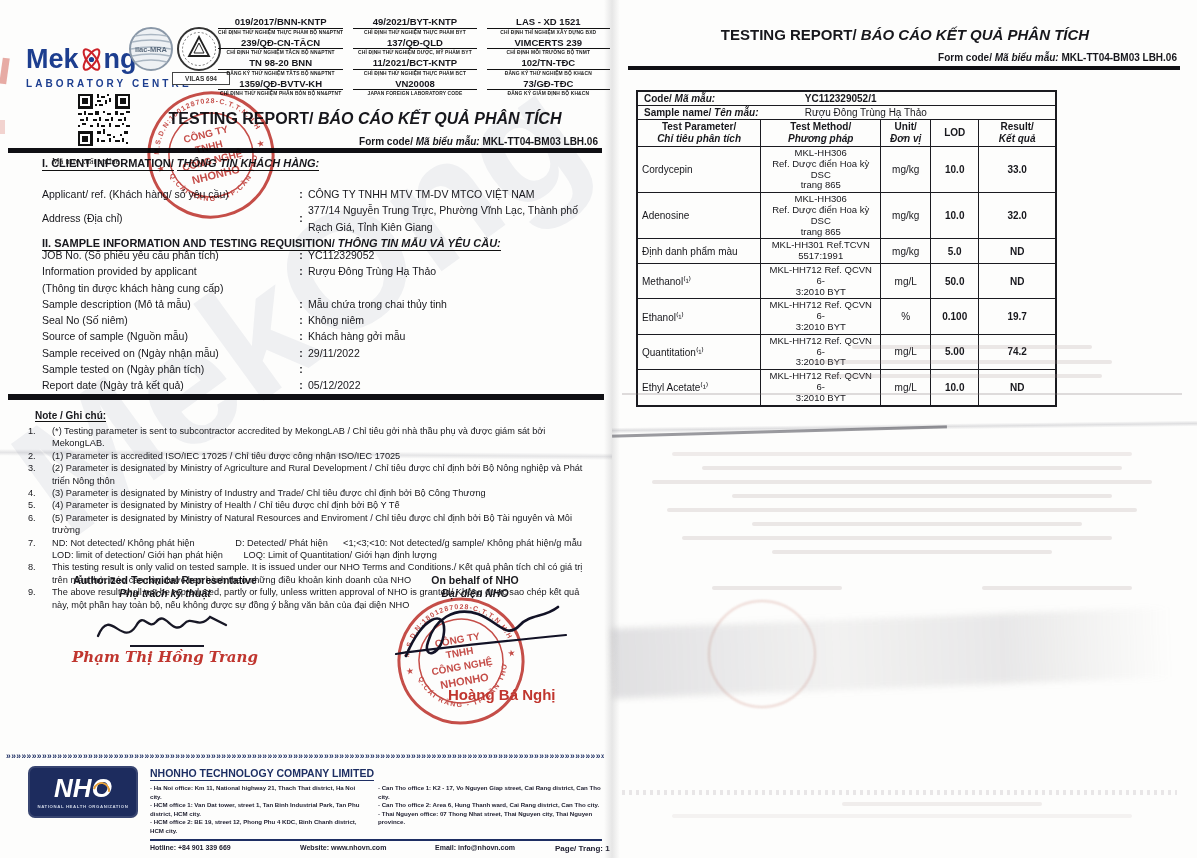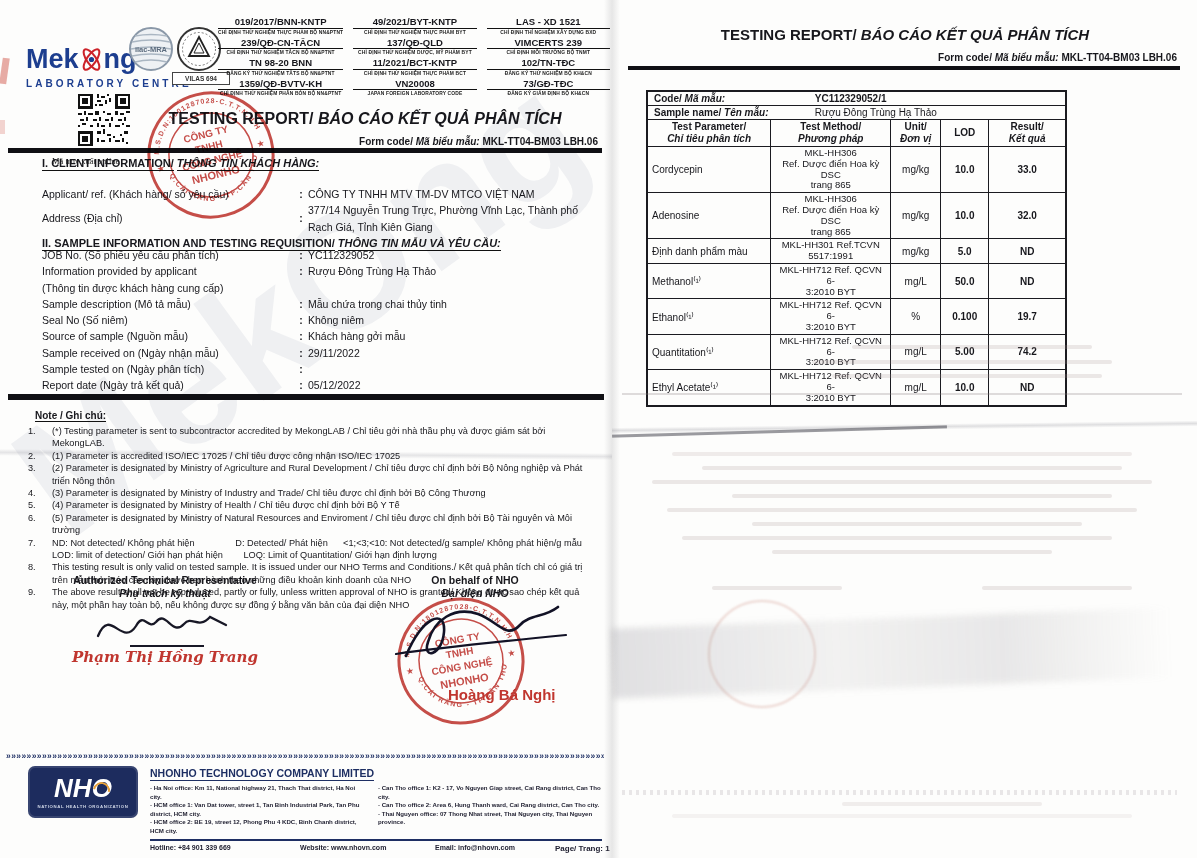--- a/index.html
+++ b/index.html
@@ -108,21 +108,21 @@
     background:linear-gradient(180deg,transparent,rgba(140,140,150,.22),transparent);transform:rotate(.4deg);}
 
   
   .r-title{position:absolute;left:30px;top:26px;width:526px;text-align:center;
            font-size:15px;font-weight:bold;white-space:nowrap;}
   .r-title .vn{font-style:italic;}
   .r-form{position:absolute;right:20px;top:52px;font-size:10px;font-weight:600;}
   .r-form .vn{font-style:italic;}
   .r-rule{left:16px;top:66px;width:552px;height:4px;}
 
-  table.result{position:absolute;left:34px;top:90px;width:421px;border-collapse:collapse;
+  table.result{position:absolute;left:24px;top:90px;width:421px;border-collapse:collapse;
                border:2px solid #1b1b20;font-size:10px;}
   table.result td,table.result th{border:1px solid #1b1b20;padding:1px 4px;vertical-align:middle;}
   tr.meta-row td{border-bottom:1.6px solid #1b1b20;padding:1px 6px;}
   .meta-label{font-weight:bold;display:inline-block;width:158px;}
   .meta-label .vn{font-style:italic;}
   .meta-value{font-weight:bold;}
   .meta-value.plain{font-weight:normal;}
   th.col-h{font-size:10px;line-height:12px;text-align:center;border-bottom:1.6px solid #1b1b20;}
   th.col-h .vn{font-style:italic;font-weight:bold;}
   td.c-param{font-size:10px;padding-left:6px;}

